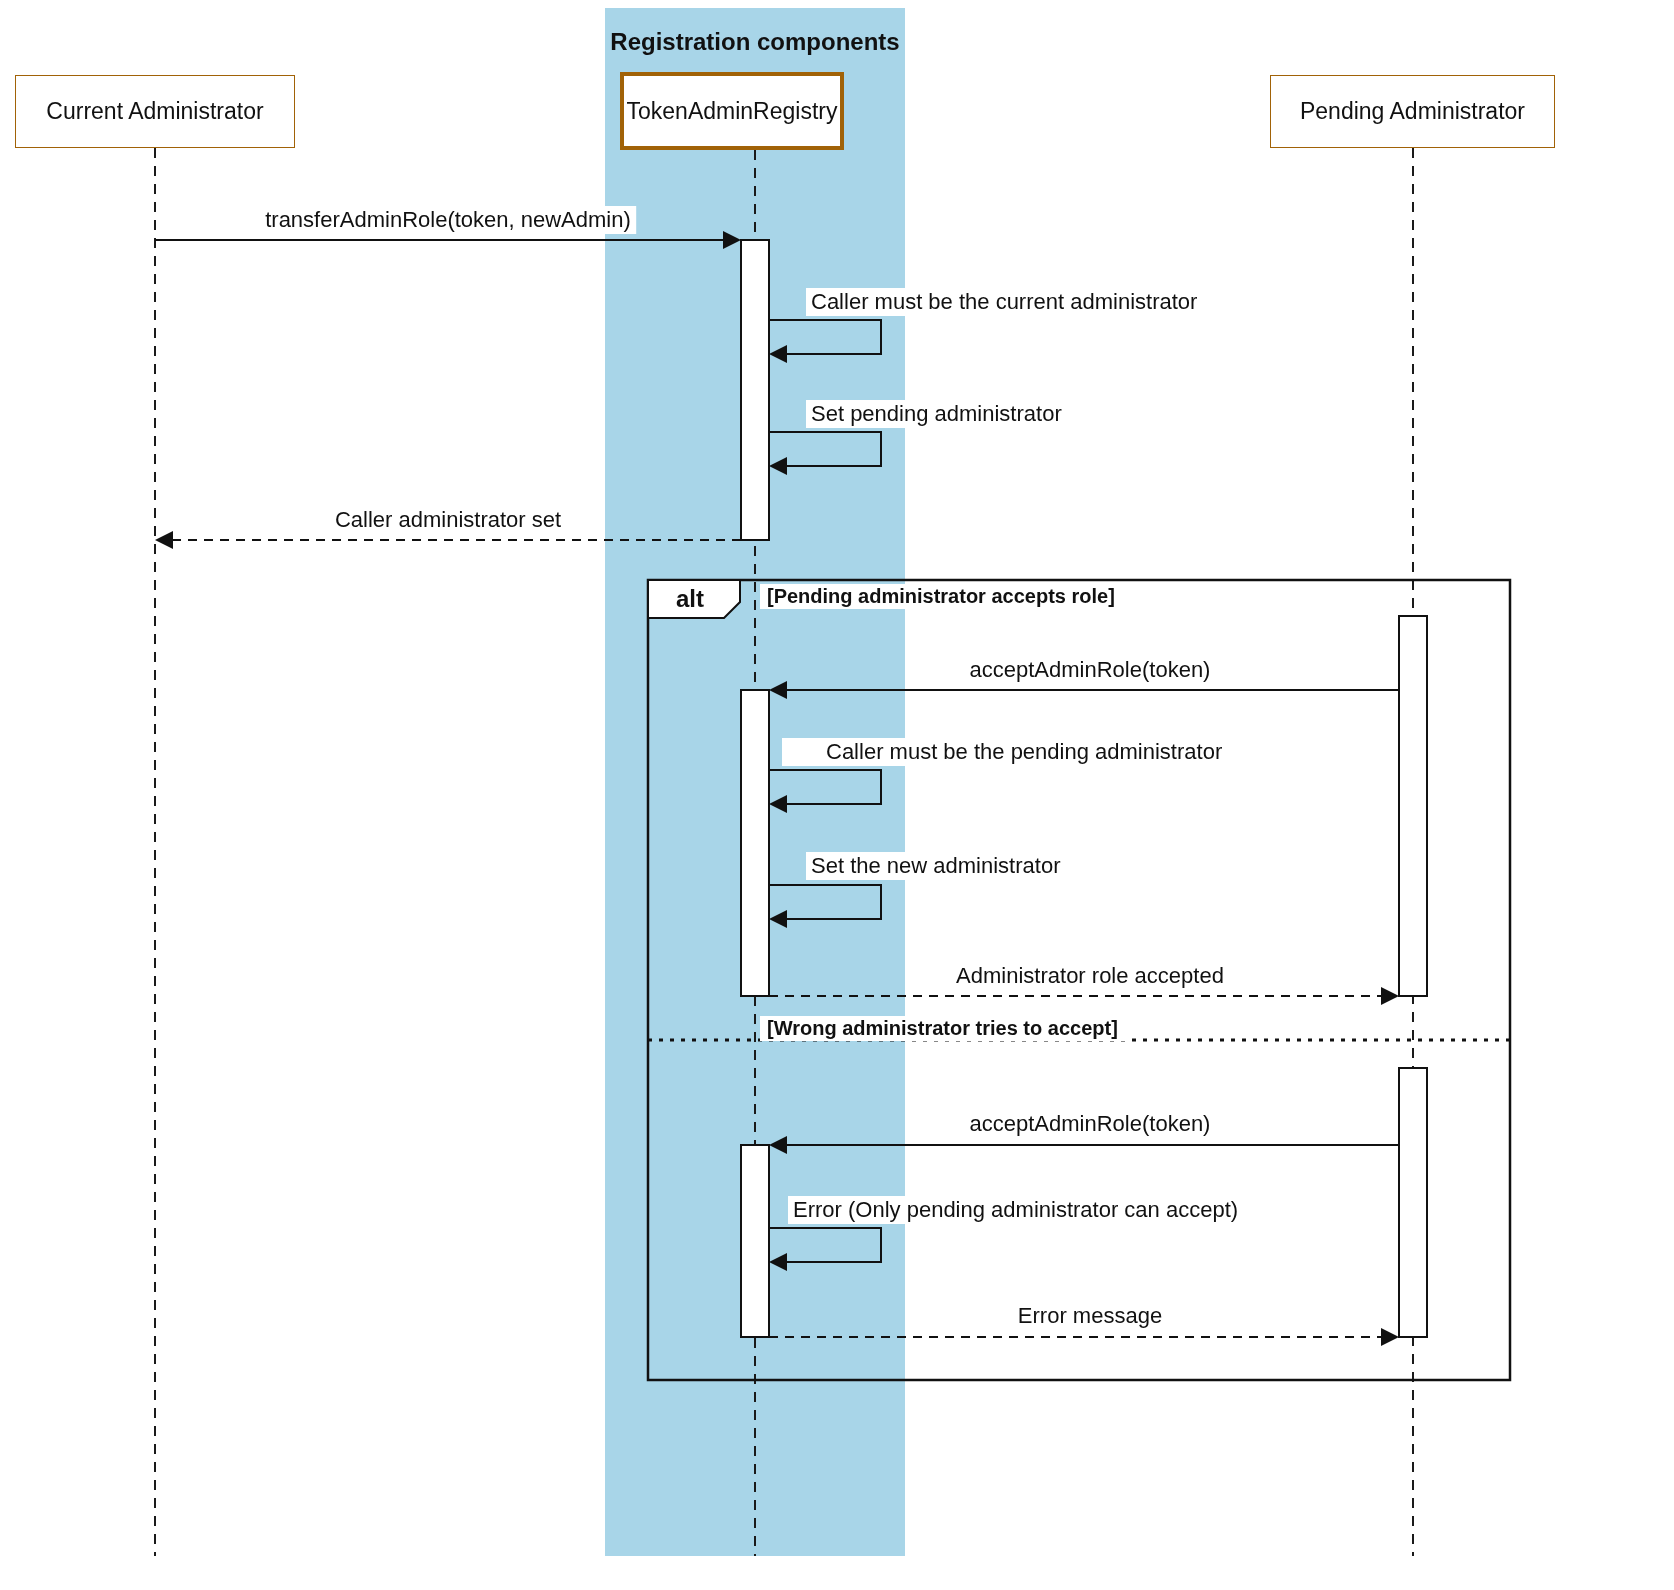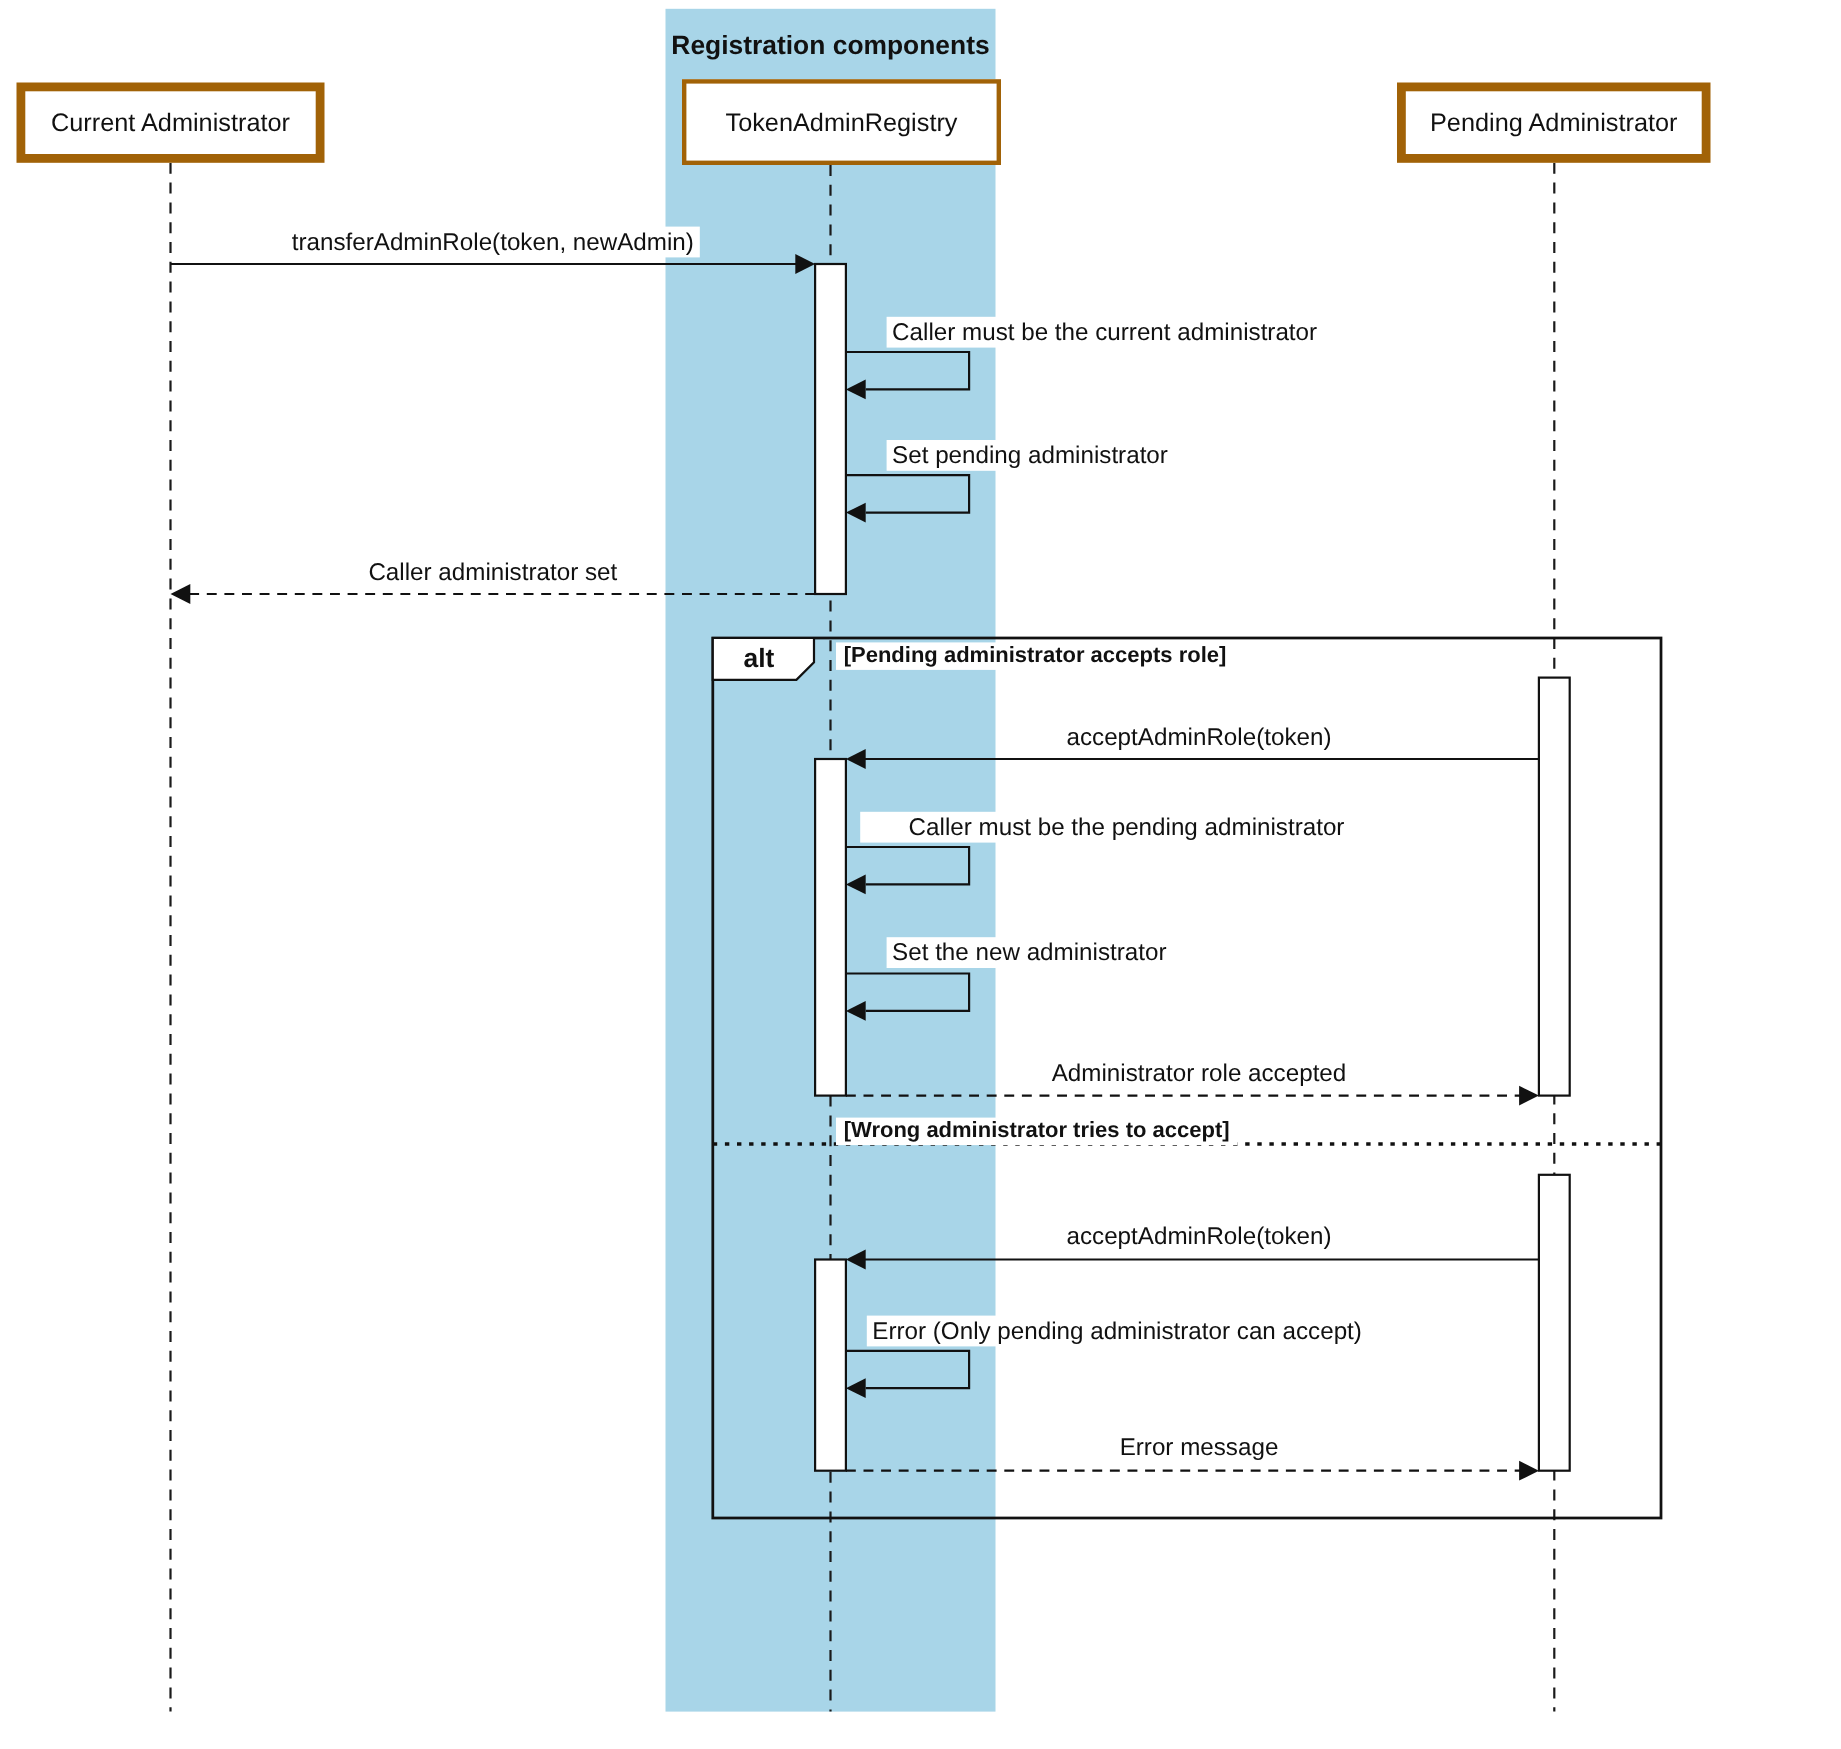--- a/index.html
+++ b/index.html
@@ -13,21 +13,21 @@
   .frame    { fill:none; stroke:#111; stroke-width:2.5; }
   .divider  { stroke:#111; stroke-width:3; stroke-dasharray:4 7; fill:none; }
   .tab      { fill:#ffffff; stroke:#111; stroke-width:2; }
   .act      { fill:#ffffff; stroke:#111; stroke-width:2; }
   .msg      { stroke:#111; stroke-width:2; fill:none; }
   .msg.dashed { stroke-dasharray:9 7; }
   .head     { fill:#111; stroke:none; }
 
   
   .participant {
-    position:absolute; background:#fff; border:8px solid #a16207;
+    position:absolute; background:#fff; border:1px solid #a16207;
     display:flex; align-items:center; justify-content:center;
     font-size:23px; white-space:nowrap; z-index:4;
   }
   .participant.heavy { border-width:4px; }
   .region-title {
     position:absolute; font-weight:bold; font-size:24px;
     transform:translateX(-50%); white-space:nowrap; z-index:4;
   }
   .label {
     position:absolute; font-size:22px; white-space:nowrap;
@@ -95,21 +95,21 @@
     <path d="M769,1228 H881 V1262 H787" class="msg"></path>
     <polygon points="769,1262 787,1253 787,1271" class="head"></polygon>
 
     <line x1="769" y1="1337" x2="1383" y2="1337" class="msg dashed"></line>
     <polygon points="1399,1337 1381,1328 1381,1346" class="head"></polygon>
   </svg>
 
   <div class="region-title" style="left:755px; top:28px;">Registration components</div>
 
   <div class="participant" style="left:15px; top:75px; width:280px; height:73px;">Current Administrator</div>
-  <div class="participant heavy" style="left:620px; top:72px; width:290px; height:78px;">TokenAdminRegistry</div>
+  <div class="participant heavy" style="left:620px; top:72px; width:224px; height:78px;">TokenAdminRegistry</div>
   <div class="participant" style="left:1270px; top:75px; width:285px; height:73px;">Pending Administrator</div>
 
   <div class="alt-label" style="left:676px; top:585px;">alt</div>
   <div class="cond" style="left:760px; top:584px;">[Pending administrator accepts role]</div>
   <div class="cond" style="left:760px; top:1016px;">[Wrong administrator tries to accept]</div>
 
   <div class="label center" style="left:448px; top:206px;">transferAdminRole(token, newAdmin)</div>
   <div class="label" style="left:806px; top:288px;">Caller must be the current administrator</div>
   <div class="label" style="left:806px; top:400px;">Set pending administrator</div>
   <div class="label center" style="left:448px; top:506px;">Caller administrator set</div>

